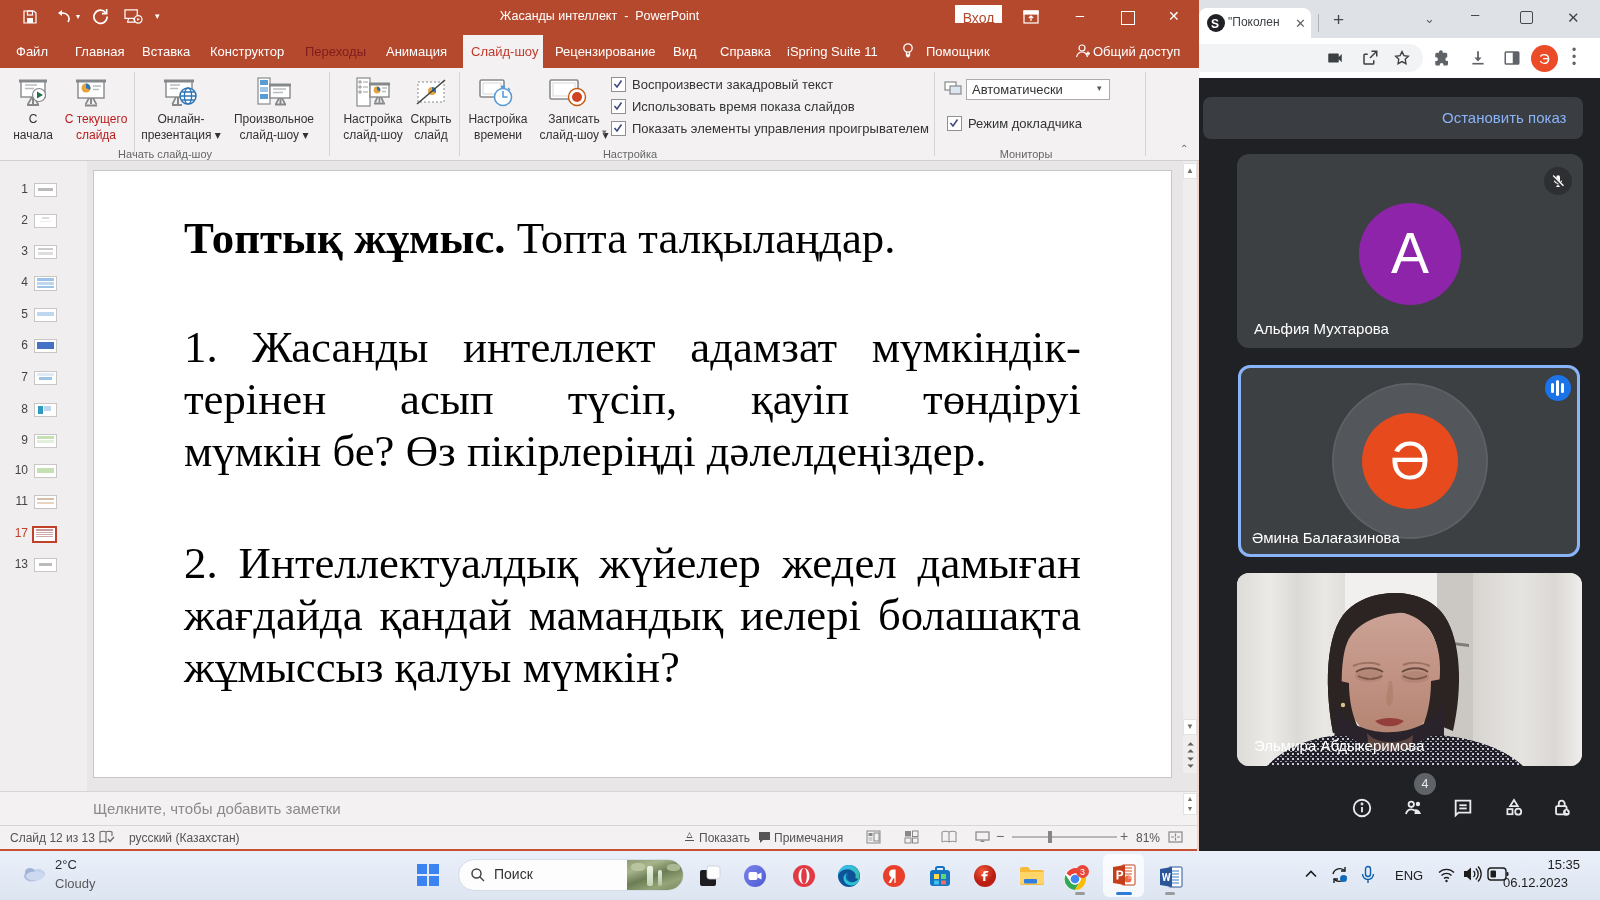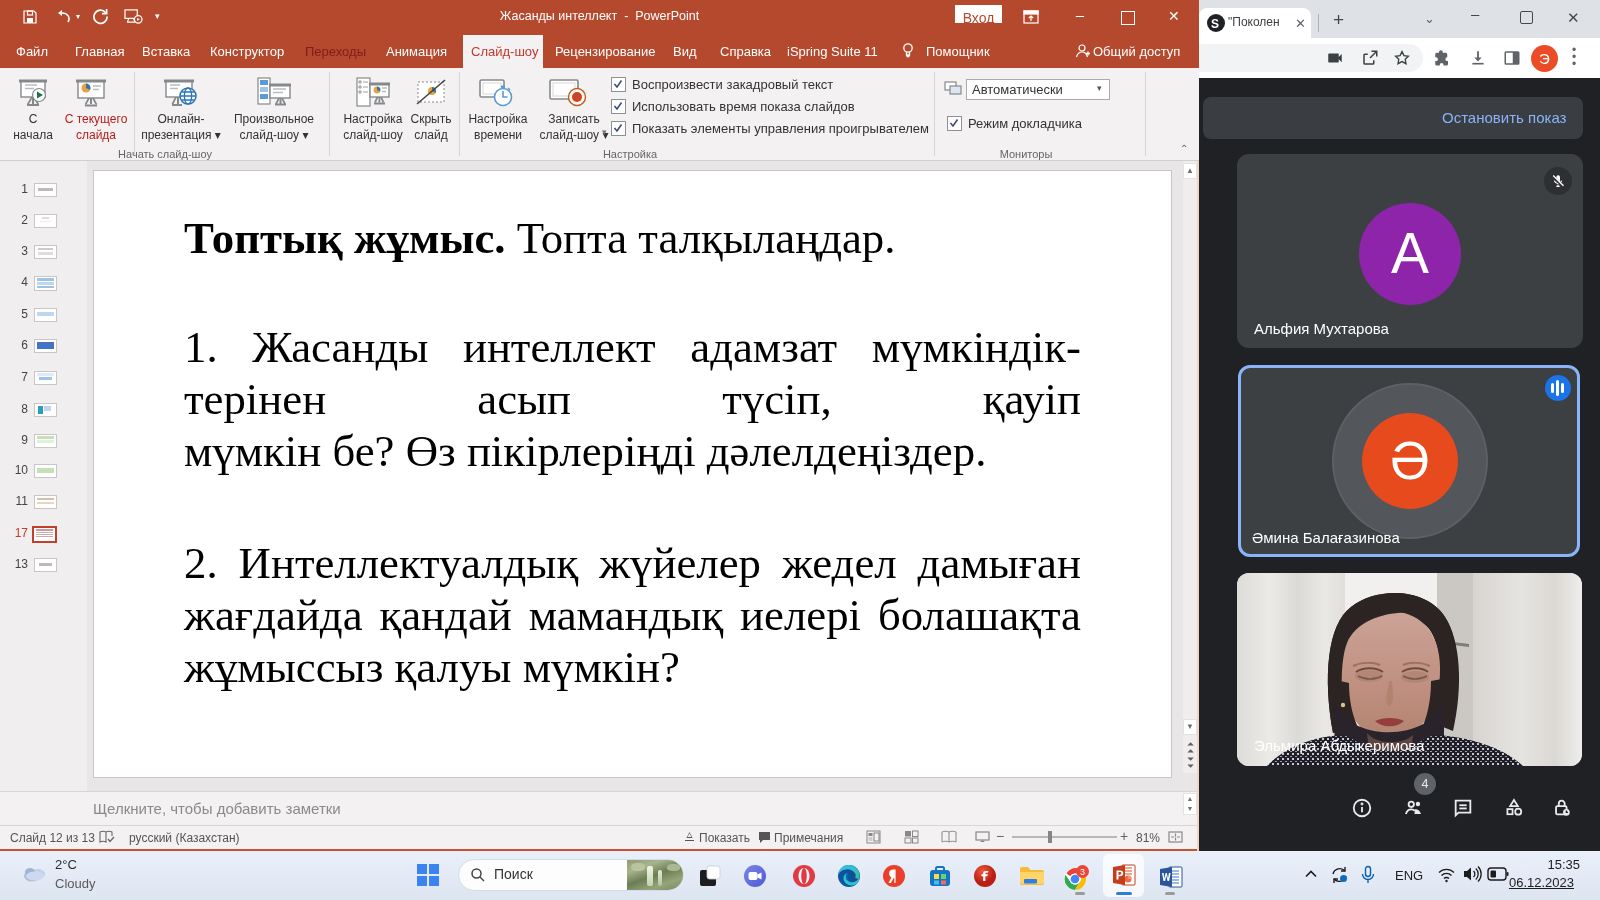--- a/index.html
+++ b/index.html
@@ -460,20 +460,21 @@
           <span>Жасанды</span>
           <span>интеллект</span>
           <span>адамзат</span>
           <span>мүмкіндік-</span>
         </div>
     <div class="ab flexj" style="left:0;top:372.5px;width:897px;">
           <span>терінен</span>
           <span>асып</span>
           <span>түсіп,</span>
           <span>қауіп</span>
+          <span>төндіруі</span>
         </div>
     <div class="ab" style="left:0;top:424.5px;width:897px;">мүмкін бе? Өз пікірлеріңді дәлелдеңіздер.</div>
     <div class="ab flexj" style="left:0;top:536.5px;width:897px;">
           <span>2.</span>
           <span>Интеллектуалдық</span>
           <span>жүйелер</span>
           <span>жедел</span>
           <span>дамыған</span>
         </div>
     <div class="ab flexj" style="left:0;top:588.5px;width:897px;">
@@ -706,16 +707,16 @@
   <svg class="ab" style="left:1462px;top:14px" width="20" height="18" viewBox="0 0 20 18" fill="#1c1c1c">
         <path d="M2 6h3l4-3.5v13L5 12H2z"></path>
         <path d="M11.5 6a4 4 0 0 1 0 6M13.8 3.5a7.5 7.5 0 0 1 0 11M16 1.5a10.5 10.5 0 0 1 0 15" fill="none" stroke="#1c1c1c" stroke-width="1.3"></path>
       </svg>
   <svg class="ab" style="left:1487px;top:15px" width="22" height="16" viewBox="0 0 22 16">
         <rect x="1" y="2" width="18" height="12" rx="3" fill="none" stroke="#1c1c1c" stroke-width="1.4"></rect>
         <rect x="19.5" y="6" width="2" height="4" rx="1" fill="#1c1c1c"></rect>
         <rect x="3.5" y="4.5" width="5.5" height="7" rx="1" fill="#1c1c1c"></rect>
       </svg>
   <div class="ab" style="left:1528px;top:6px;width:52px;text-align:right;font-size:13px;color:#1c1c1c;">15:35</div>
-  <div class="ab" style="left:1503px;top:24px;width:77px;text-align:center;font-size:13px;color:#1c1c1c;text-decoration:underline;">06.12.2023</div>
+  <div class="ab" style="left:1503px;top:24px;width:77px;text-align:left;font-size:13px;color:#1c1c1c;">06.12.2023</div>
 </div>
 
 </div>
 
 </body></html>

